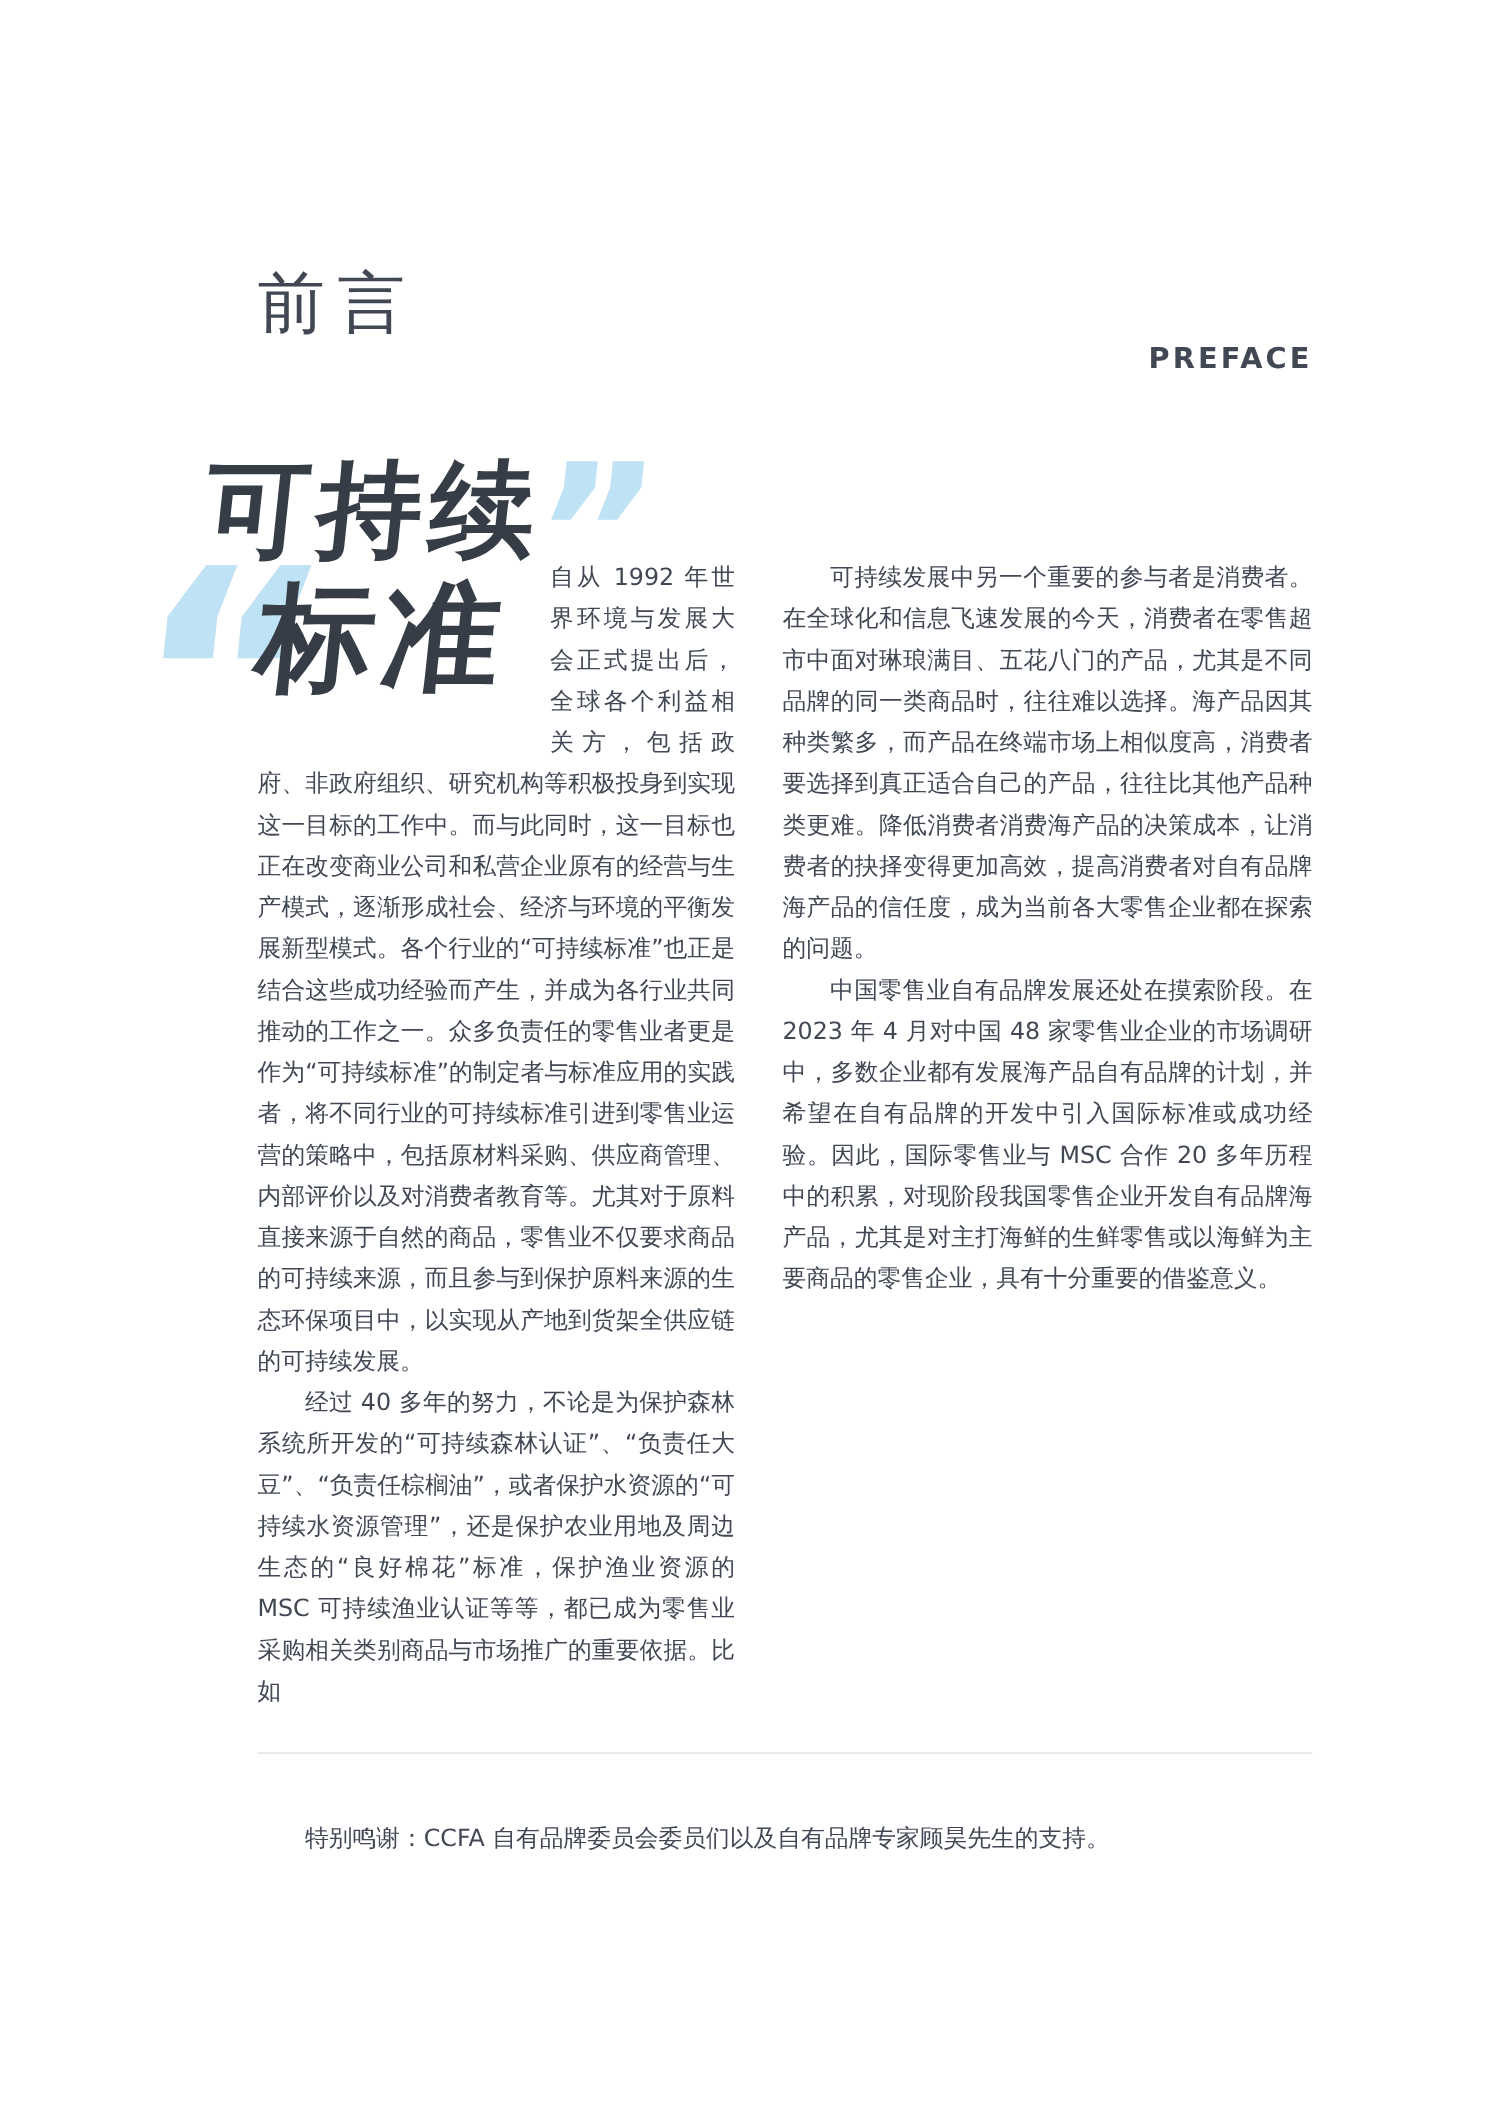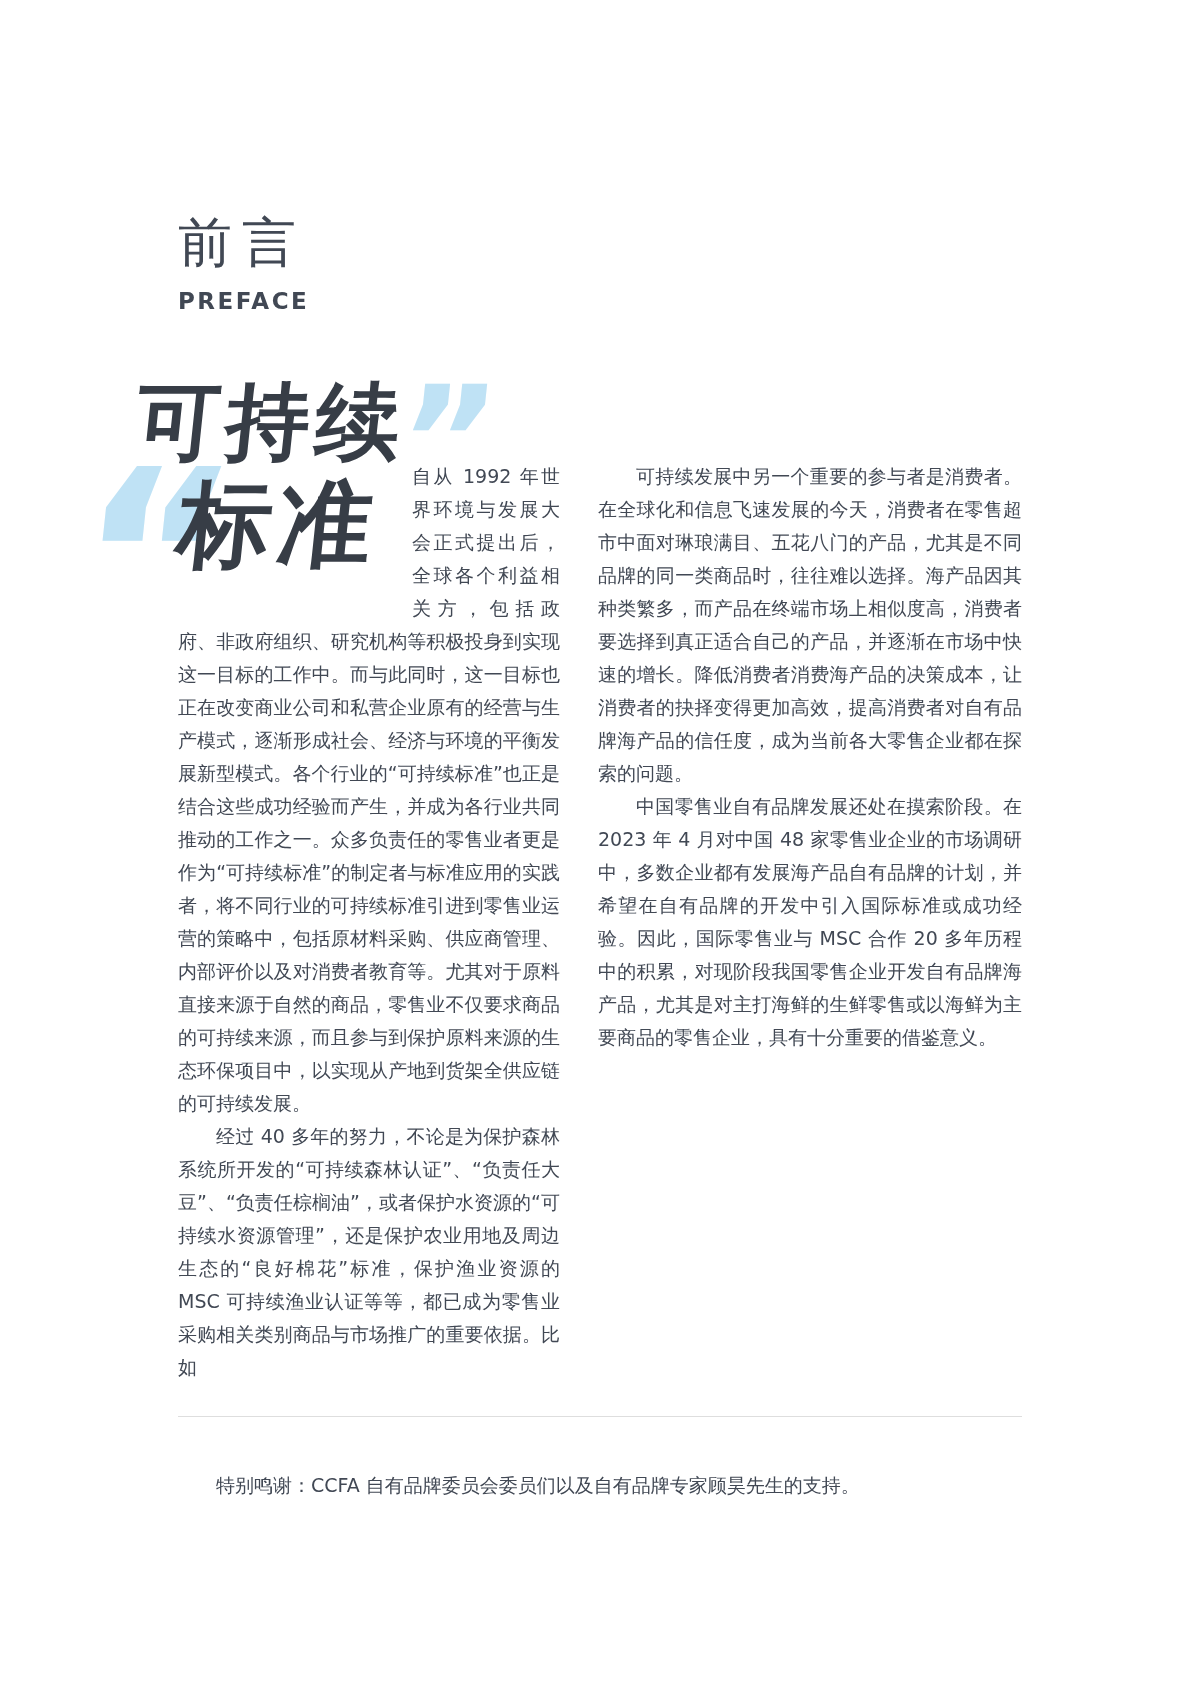--- a/index.html
+++ b/index.html
@@ -6,39 +6,40 @@
   html,body { background:#f4f4f4; }
   body { font-family:"DejaVu Sans", sans-serif; }
 
   .page {
     position:relative;
     width:1200px; height:1698px;
     margin:0 auto;
     background:var(--page-bg, #ffffff);
     overflow:hidden;
     color:var(--body-color, #414854);
+    padding-left:28px;
   }
 
   .content { margin:0 178px; width:844px; }
 
   
   .title-block { padding-top:212px; }
   .page-title {
     font-size:54px;
     font-weight:500;
     letter-spacing:10px;
     color:var(--body-color, #414854);
     line-height:1.15;
   }
   .page-subtitle {
-    margin-top:14px;
     font-size:23px;
     font-weight:700;
     letter-spacing:2.5px;
     color:var(--body-color, #414854);
+    text-align:right;
   }
 
   
   .columns {
     margin-top:146px;
     display:grid;
     grid-template-columns:382px 424px;
     column-gap:38px;
     align-items:start;
   }
@@ -113,21 +114,21 @@
           <span class="hl hl1">可持续</span>
           <span class="q q-open">“</span>
           <span class="hl hl2">标准</span>
         </div>
         <div class="hl-spacer"></div>
         <p class="para">自从 1992 年世界环境与发展大会正式提出后，全球各个利益相关方，包括政府、非政府组织、研究机构等积极投身到实现这一目标的工作中。而与此同时，这一目标也正在改变商业公司和私营企业原有的经营与生产模式，逐渐形成社会、经济与环境的平衡发展新型模式。各个行业的“可持续标准”也正是结合这些成功经验而产生，并成为各行业共同推动的工作之一。众多负责任的零售业者更是作为“可持续标准”的制定者与标准应用的实践者，将不同行业的可持续标准引进到零售业运营的策略中，包括原材料采购、供应商管理、内部评价以及对消费者教育等。尤其对于原料直接来源于自然的商品，零售业不仅要求商品的可持续来源，而且参与到保护原料来源的生态环保项目中，以实现从产地到货架全供应链的可持续发展。</p>
         <p class="para indent">经过 40 多年的努力，不论是为保护森林系统所开发的“可持续森林认证”、“负责任大豆”、“负责任棕榈油”，或者保护水资源的“可持续水资源管理”，还是保护农业用地及周边生态的“良好棉花”标准，保护渔业资源的 MSC 可持续渔业认证等等，都已成为零售业采购相关类别商品与市场推广的重要依据。比如</p>
       </section>
 
       <section class="col col-right">
-        <p class="para indent">可持续发展中另一个重要的参与者是消费者。在全球化和信息飞速发展的今天，消费者在零售超市中面对琳琅满目、五花八门的产品，尤其是不同品牌的同一类商品时，往往难以选择。海产品因其种类繁多，而产品在终端市场上相似度高，消费者要选择到真正适合自己的产品，并逐渐在市场中快速的增长。降低消费者消费海产品的决策成本，让消费者的抉择变得更加高效，提高消费者对自有品牌海产品的信任度，成为当前各大零售企业都在探索的问题。</p>
+        <p class="para indent">可持续发展中另一个重要的参与者是消费者。在全球化和信息飞速发展的今天，消费者在零售超市中面对琳琅满目、五花八门的产品，尤其是不同品牌的同一类商品时，往往难以选择。海产品因其种类繁多，而产品在终端市场上相似度高，消费者要选择到真正适合自己的产品，往往比其他产品种类更难。降低消费者消费海产品的决策成本，让消费者的抉择变得更加高效，提高消费者对自有品牌海产品的信任度，成为当前各大零售企业都在探索的问题。</p>
         <p class="para indent">中国零售业自有品牌发展还处在摸索阶段。在 2023 年 4 月对中国 48 家零售业企业的市场调研中，多数企业都有发展海产品自有品牌的计划，并希望在自有品牌的开发中引入国际标准或成功经验。因此，国际零售业与 MSC 合作 20 多年历程中的积累，对现阶段我国零售企业开发自有品牌海产品，尤其是对主打海鲜的生鲜零售或以海鲜为主要商品的零售企业，具有十分重要的借鉴意义。</p>
       </section>
 
     </main>
 
     <hr class="divider">
 
     <footer class="acknowledgements">
       <p class="para indent">特别鸣谢：CCFA 自有品牌委员会委员们以及自有品牌专家顾昊先生的支持。</p>
     </footer>

